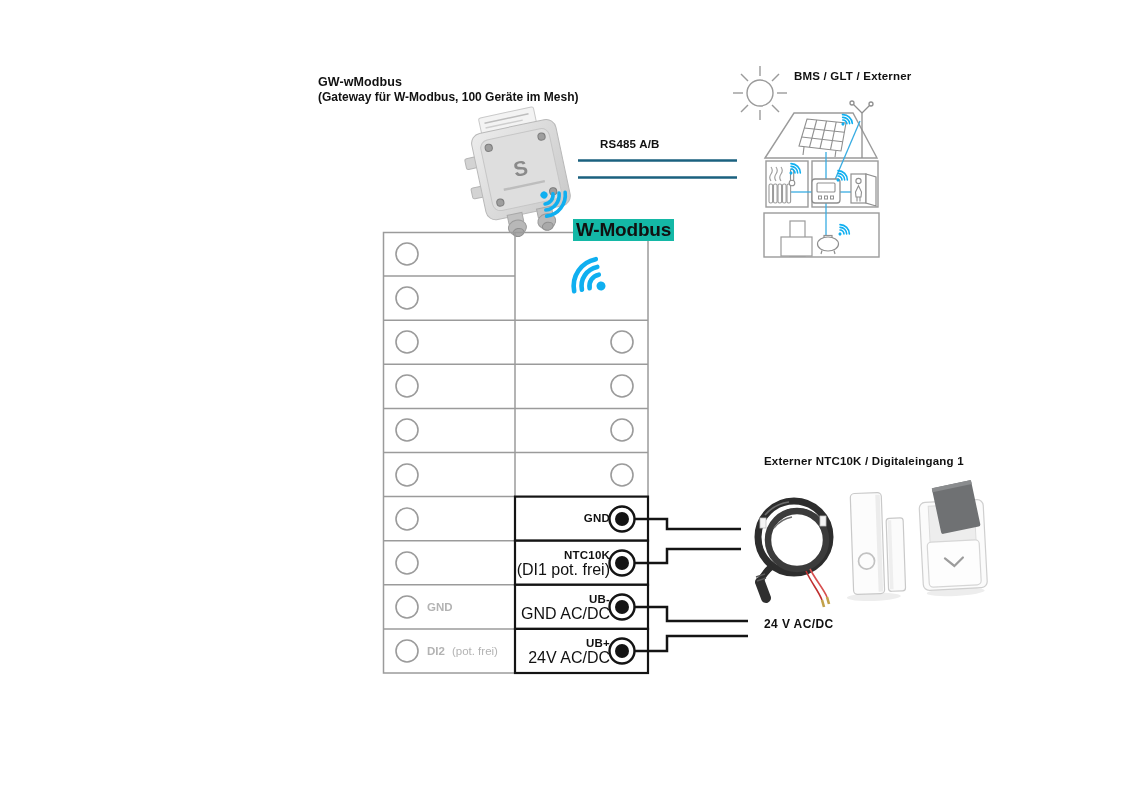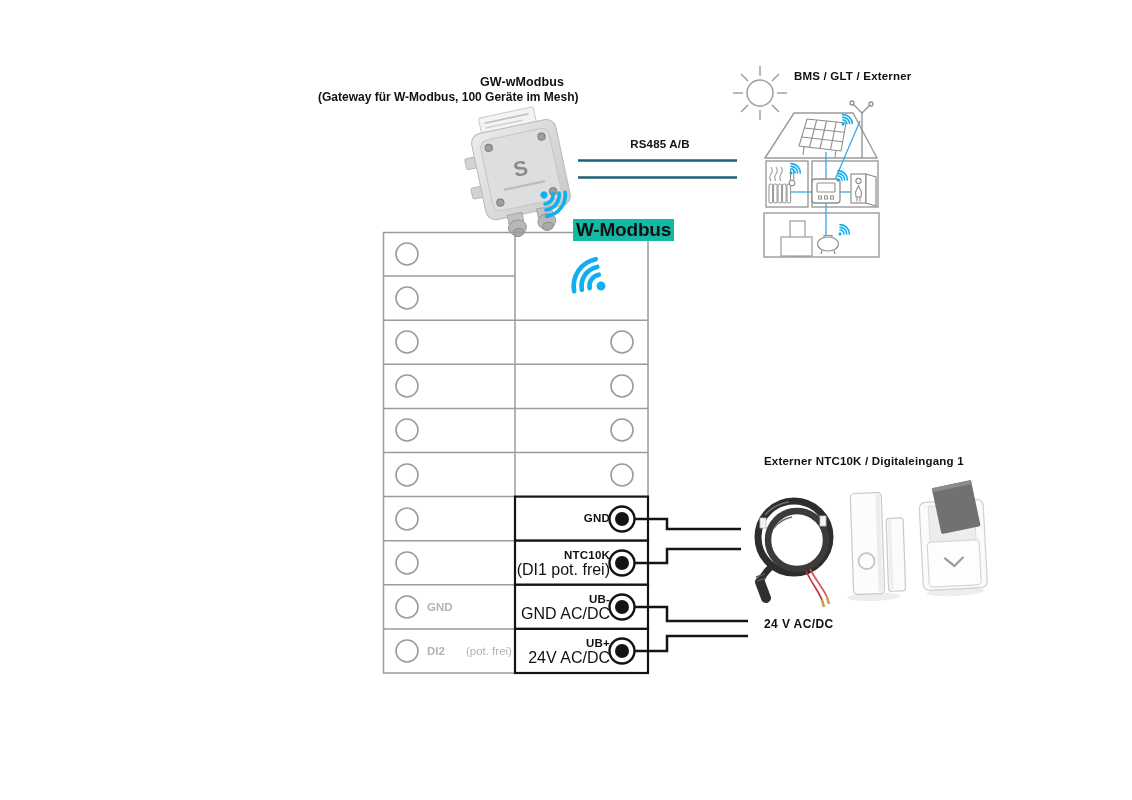--- a/index.html
+++ b/index.html
@@ -1,34 +1,34 @@
 <!DOCTYPE html>
 <html><head>
 <meta charset="utf-8">
 <style>
   html,body{margin:0;padding:0;background:#fff;}
   body{font-family:"Liberation Sans",sans-serif;color:#111;}
   .stage{position:relative;width:1132px;height:800px;background:#fff;overflow:hidden;}
   .stage svg.layer{position:absolute;left:0;top:0;z-index:1;}
   .txt{position:absolute;z-index:2;white-space:nowrap;}
-  .title-block{left:318px;top:75px;width:246px;text-align:right;}
+  .title-block{left:318px;top:75px;width:246px;text-align:left;}
   .title-main{font-weight:700;font-size:12.5px;line-height:15px;letter-spacing:.1px;}
   .title-sub{font-weight:700;font-size:12px;line-height:15px;}
   .lbl-bold{font-weight:700;font-size:11.5px;letter-spacing:.2px;}
   .bms{left:794px;top:70px;}
-  .rs485{left:600px;top:138px;width:120px;text-align:center;}
+  .rs485{left:600px;top:138px;width:120px;text-align:left;}
   .wmodbus{left:573px;top:219px;font-weight:700;font-size:19px;letter-spacing:-.2px;background:#14b8a6;padding:0 3px;}
   .external{left:764px;top:455px;}
   .power{left:764px;top:617px;font-weight:700;font-size:12px;letter-spacing:.4px;}
   .t-label{position:absolute;right:522px;width:130px;text-align:right;z-index:2;}
   .t-main{font-weight:700;font-size:11.5px;line-height:13.5px;letter-spacing:.2px;}
   .t-sub{font-weight:400;font-size:16px;line-height:13px;}
   .g-label{position:absolute;left:427px;color:#b3b3b3;font-size:11.5px;line-height:14px;z-index:2;}
   .g-bold{font-weight:700;}
-  .g-reg{font-weight:400;margin-left:21px;}
+  .g-reg{font-weight:400;margin-left:7px;}
 </style>
 </head>
 <body>
 
 <div class="stage">
 
 <svg class="layer" width="1132" height="800" viewBox="0 0 1132 800">
   <defs>
     <linearGradient id="gBody" x1="0" y1="0" x2="1" y2="1">
       <stop offset="0" stop-color="#ececec"></stop>

